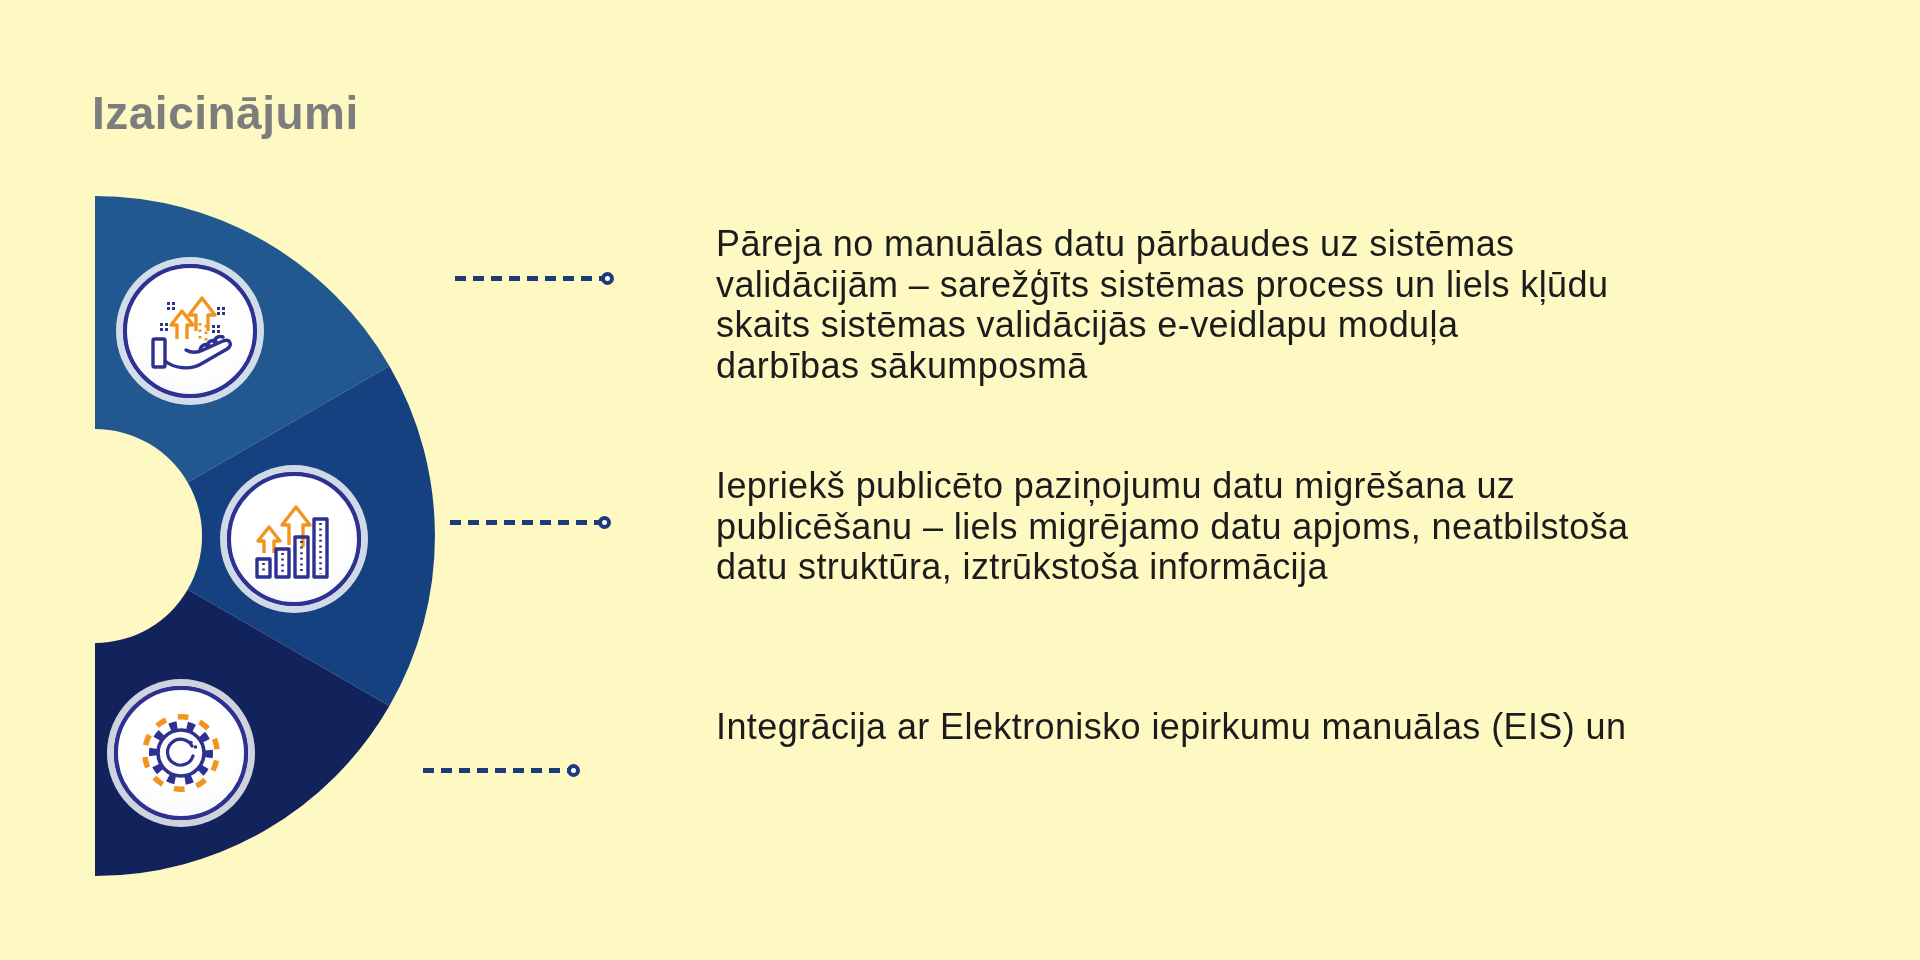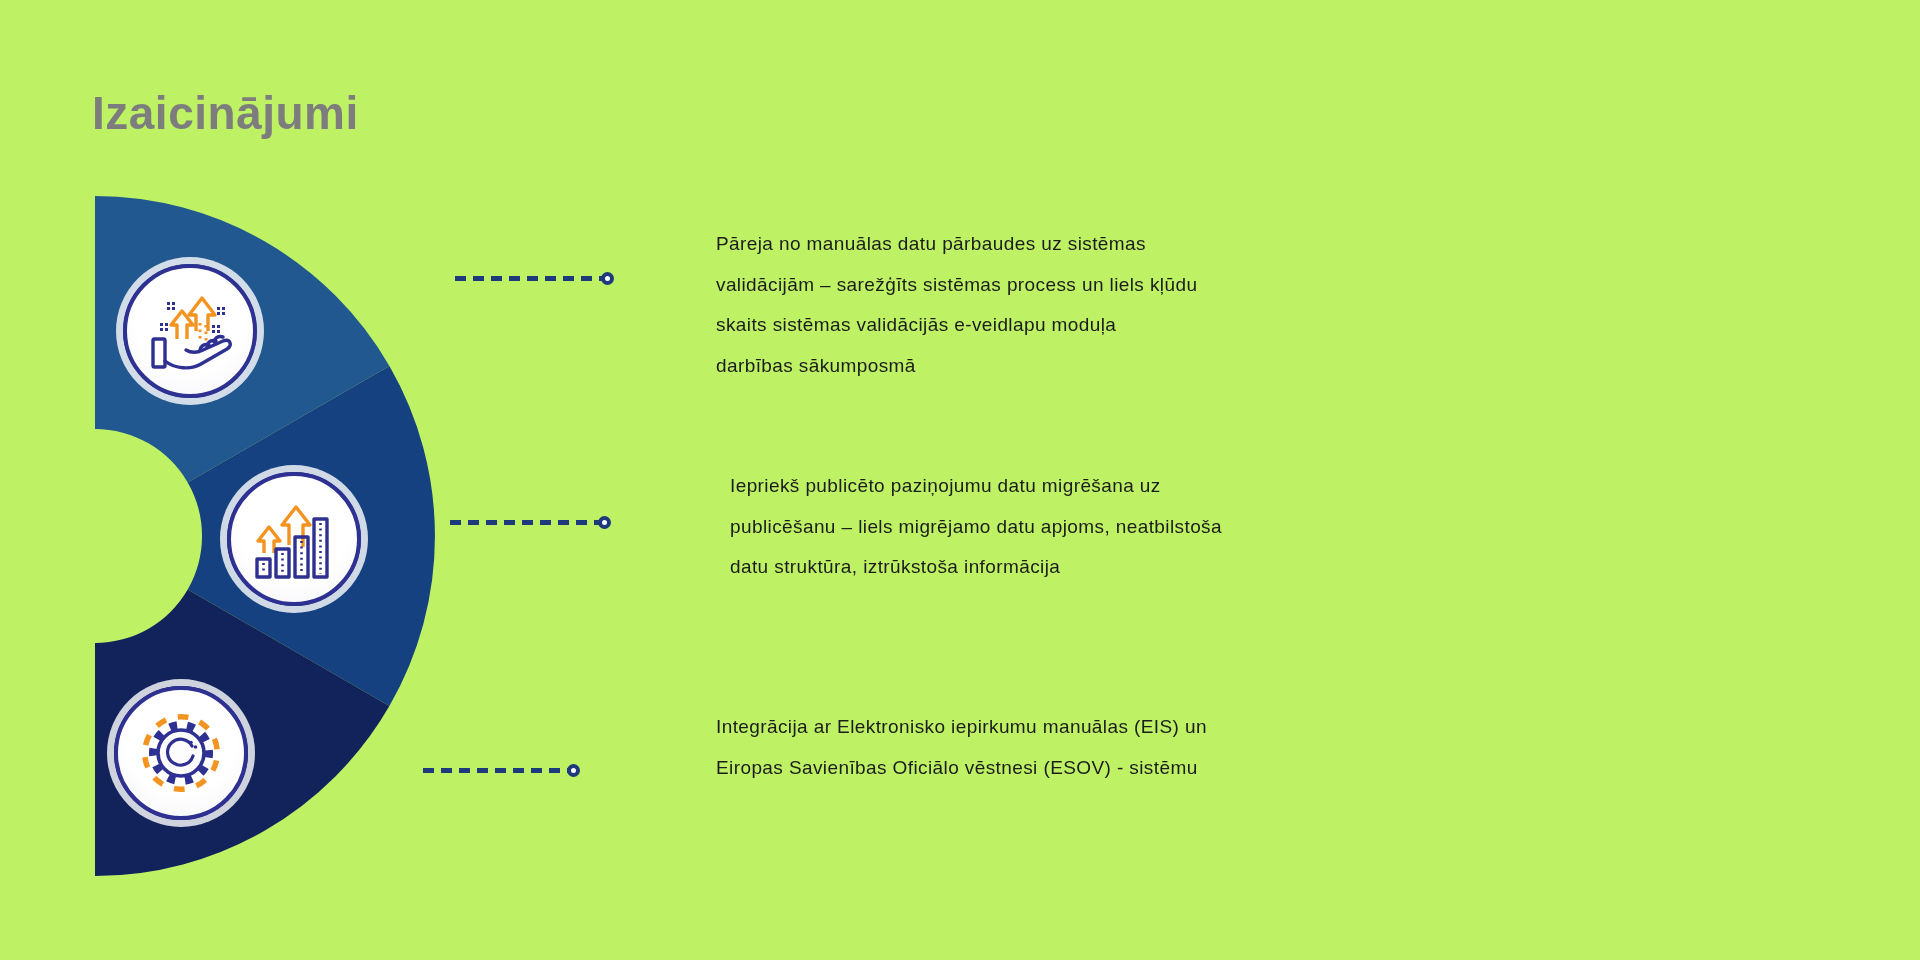--- a/index.html
+++ b/index.html
@@ -3,21 +3,21 @@
 <meta charset="utf-8">
 <style>
   :root{
     --segment1:#21588f; --segment2:#164180; --segment3:#12235c;
     --accent-orange:#f39420; --icon-navy:#2e3192; --dash-navy:#1d3a7c;
     --text:#1c1c1c; --title-gray:#7d7d7d;
   }
   *{margin:0;padding:0;box-sizing:border-box;}
   html,body{background:#ffffff;}
   .slide{
-    position:relative;width:1920px;height:960px;background:#bef264;
+    position:relative;width:1920px;height:960px;background:#fef9c3;
     overflow:hidden;font-family:"Liberation Sans",sans-serif;
   }
   .title{
     position:absolute;left:92px;top:86px;
     font-size:46px;font-weight:700;letter-spacing:0.5px;
     color:var(--title-gray);
   }
   .arc-svg{position:absolute;left:0;top:0;}
   .icon-circle{
     position:absolute;width:134px;height:134px;border-radius:50%;
@@ -35,21 +35,21 @@
     background:repeating-linear-gradient(90deg,
       var(--dash-navy) 0 11px, transparent 11px 18px);
   }
   .ring{
     width:13px;height:13px;border-radius:50%;
     border:4.5px solid var(--dash-navy);background:#ffffff;
     margin-left:-2px;
   }
   .textblock{
     position:absolute;left:716px;
-    font-size:19px;line-height:40.5px;letter-spacing:0.4px;
+    font-size:36px;line-height:40.5px;letter-spacing:0.4px;
     color:var(--text);white-space:nowrap;
   }
 </style>
 </head>
 <body>
 
 <div class="slide">
 
   <h1 class="title">Izaicinājumi</h1>
 
@@ -154,24 +154,23 @@
     <div class="ring"></div>
   </div>
 
   <div class="textblock" style="top:224px;">
     <div>Pāreja no manuālas datu pārbaudes uz sistēmas</div>
     <div>validācijām – sarežģīts sistēmas process un liels kļūdu</div>
     <div>skaits sistēmas validācijās e-veidlapu moduļa</div>
     <div>darbības sākumposmā</div>
   </div>
 
-  <div class="textblock" style="top:466px;margin-left:14px;">
+  <div class="textblock" style="top:466px;">
     <div>Iepriekš publicēto paziņojumu datu migrēšana uz</div>
     <div>publicēšanu – liels migrējamo datu apjoms, neatbilstoša</div>
     <div>datu struktūra, iztrūkstoša informācija</div>
   </div>
 
   <div class="textblock" style="top:707px;">
     <div>Integrācija ar Elektronisko iepirkumu manuālas (EIS) un</div>
-    <div>Eiropas Savienības Oficiālo vēstnesi (ESOV) - sistēmu</div>
   </div>
 
 </div>
 
 </body></html>

